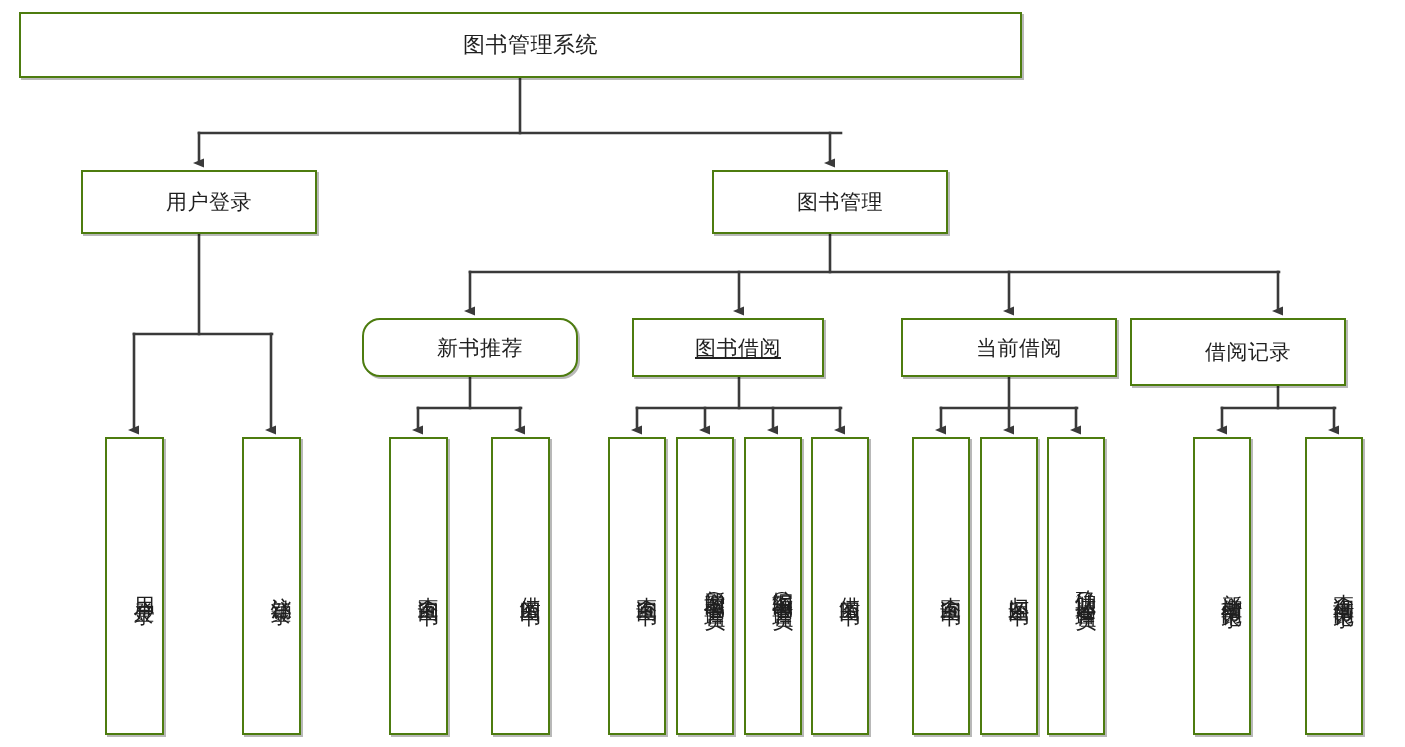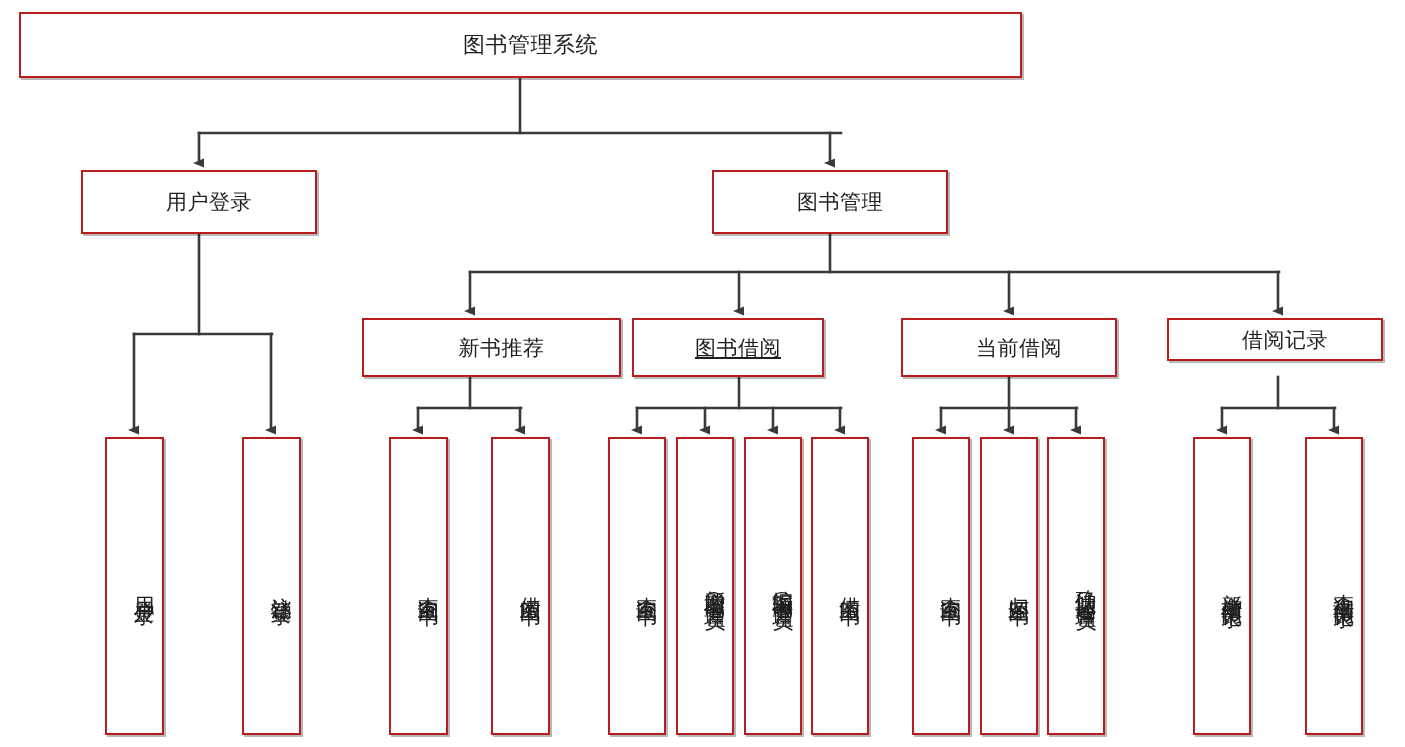--- a/index.html
+++ b/index.html
@@ -21,21 +21,21 @@
     position: absolute;
     left: 0;
     top: 0;
     width: 1405px;
     height: 747px;
   }
   .node-box {
     position: absolute;
     box-sizing: border-box;
     background: #ffffff;
-    border: 2px solid #b91c1c;
+    border: 2px solid #4d7c0f;
     box-shadow: 2px 2px 0 rgba(0,0,0,0.28);
     display: flex;
     align-items: center;
     justify-content: center;
     color: #1f1f1f;
     padding-left: 20px;
   }
   .node-label {
     font-size: 21px;
     line-height: 1.22;
@@ -126,33 +126,33 @@
   </div>
 
   <div class="node-box" style="left:81px; top:170px; width:236px; height:64px;">
     <span class="node-label">用户登录</span>
   </div>
 
   <div class="node-box" style="left:712px; top:170px; width:236px; height:64px;text-align:right;">
     <span class="node-label">图书管理</span>
   </div>
 
-  <div class="node-box" style="left:362px; top:318px; width:259px; height:59px;">
+  <div class="node-box" style="left:362px; top:318px; width:216px; height:59px;border-radius:18px;">
     <span class="node-label">新书推荐</span>
   </div>
 
   <div class="node-box" style="left:632px; top:318px; width:192px; height:59px;text-decoration:underline;">
     <span class="node-label">图书借阅</span>
   </div>
 
   <div class="node-box" style="left:901px; top:318px; width:216px; height:59px;">
     <span class="node-label">当前借阅</span>
   </div>
 
-  <div class="node-box" style="left:1167px; top:318px; width:216px; height:43px;">
+  <div class="node-box" style="left:1130px; top:318px; width:216px; height:68px;">
     <span class="node-label">借阅记录</span>
   </div>
 
   <div class="node-box vertical" style="left:105px; top:437px; width:59px; height:298px;">
     <span class="node-label">用户登录</span>
   </div>
 
   <div class="node-box vertical" style="left:242px; top:437px; width:59px; height:298px;">
     <span class="node-label">注销登录</span>
   </div>

